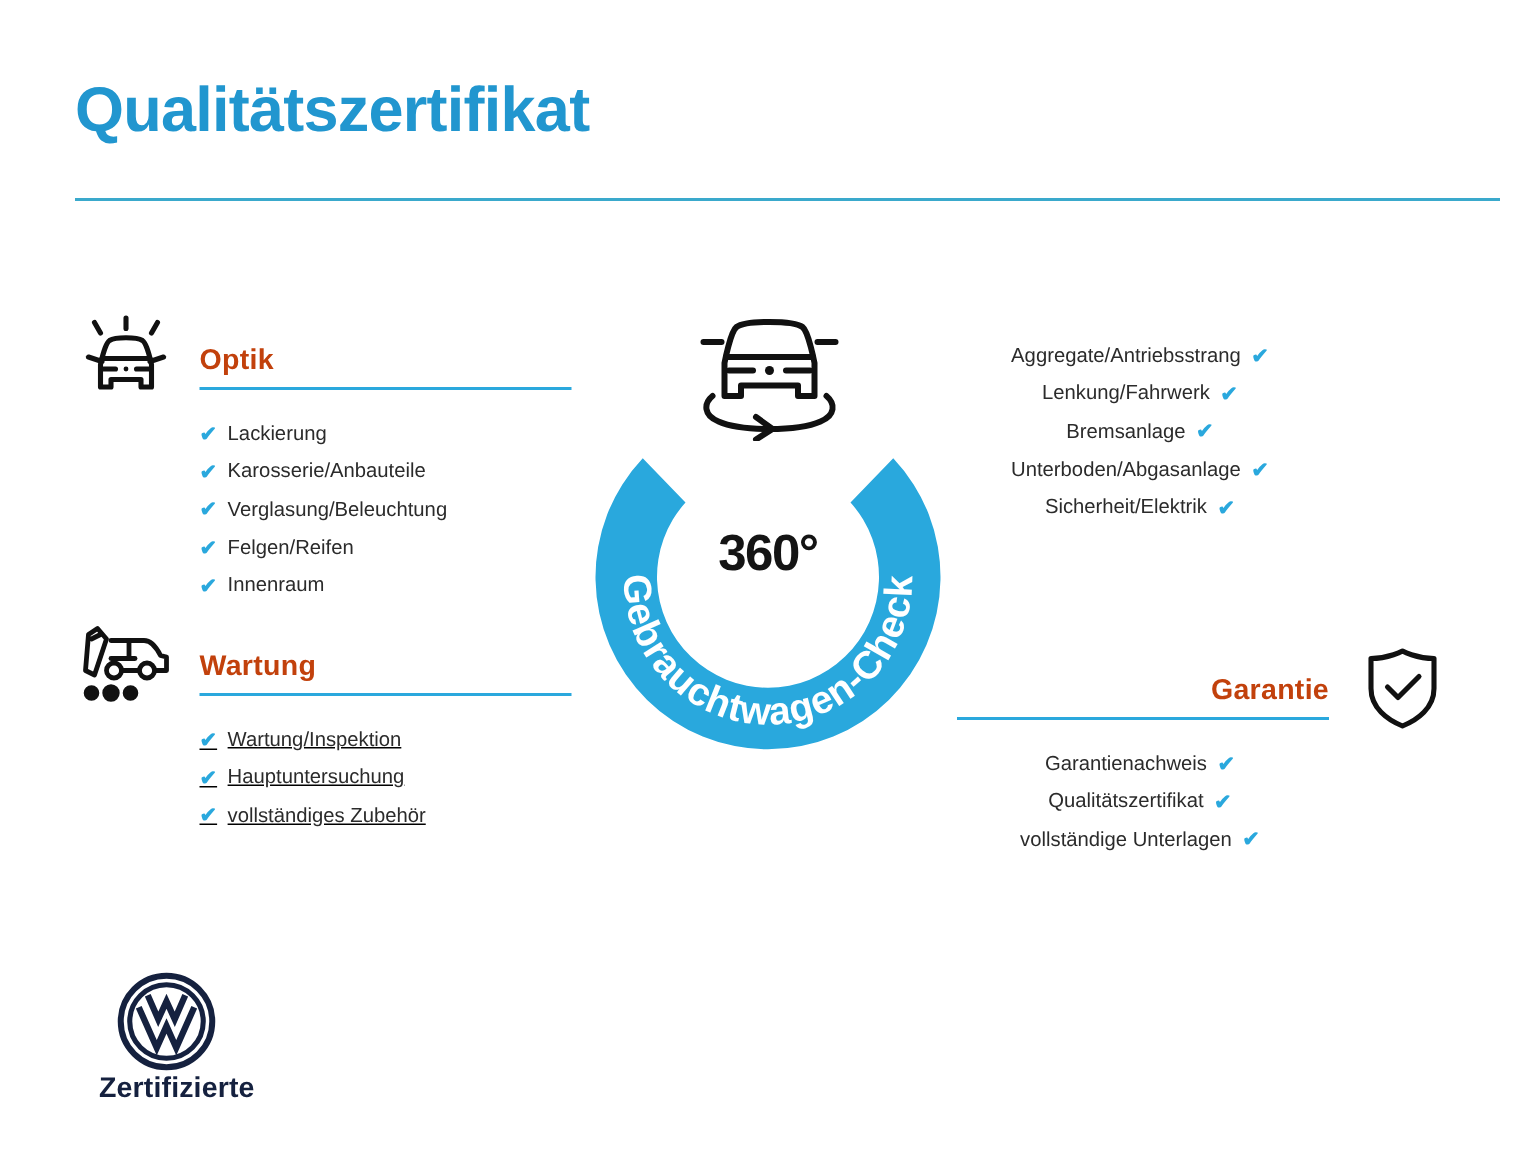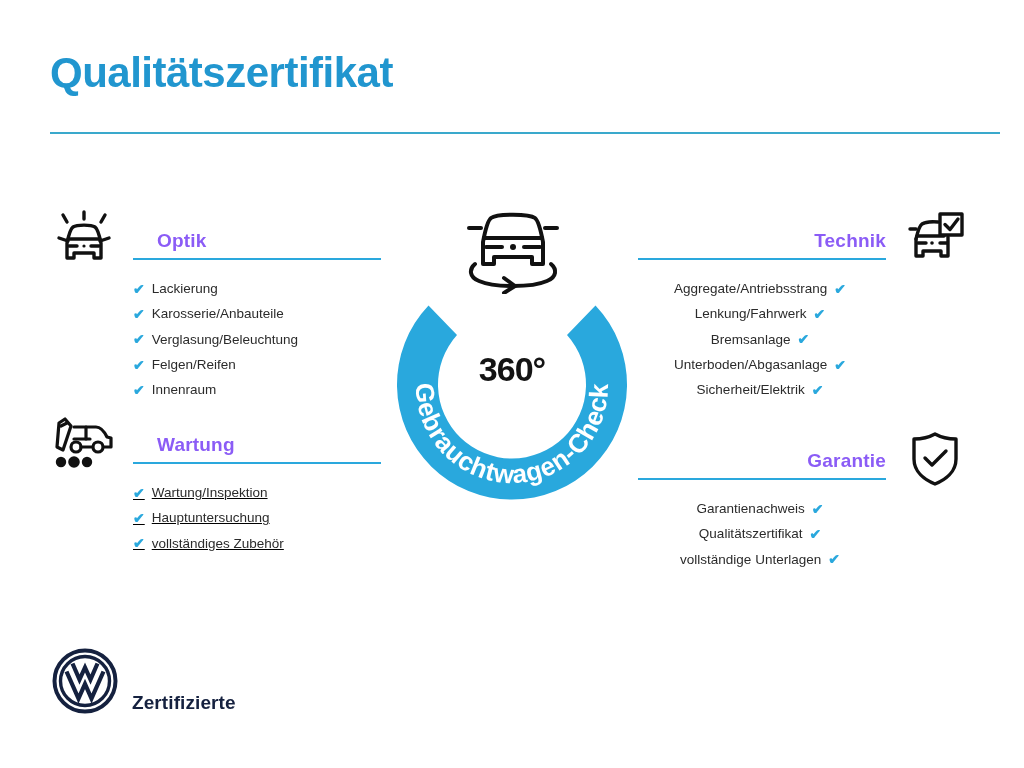--- a/index.html
+++ b/index.html
@@ -65,26 +65,25 @@
     display: flex;
     align-items: center;
     justify-content: center;
   }
   .left .sec-icon  { left: 0; }
   .right .sec-icon { right: 0; }
 
   .sec-title {
     font-size: 19px;
     font-weight: bold;
-    color: #8b5cf6;
+    color: #c2410c;
     letter-spacing: 0.2px;
     position: absolute;
     bottom: 8px;
     font-family: "Liberation Sans", sans-serif;
-    margin-left: 24px;
   }
   .left .sec-title  { left: 88px; }
   .right .sec-title { right: 88px; }
 
   .sec-rule {
     position: absolute;
     height: 2px;
     background: #2aa8dd;
     bottom: 0;
   }
@@ -150,21 +149,22 @@
     width: 108px;
     height: 92px;
   }
 
   
   #vw-logo-block {
     position: absolute;
     left: 52px;
     top: 648px;
     display: flex;
-    align-items: flex-end;
+    align-items: center;
+    flex-direction: column;
   }
   #vw-mark { width: 66px; height: 66px; flex: none; }
   #vw-text {
     margin-left: 14px;
     font-size: 19px;
     font-weight: bold;
     color: #15213f;
     line-height: 1.22;
     letter-spacing: 0.1px;
     font-family: "Liberation Sans", sans-serif;
@@ -257,37 +257,20 @@
       <li>
           <span class="check">✔</span>
           <span>vollständiges Zubehör</span>
         </li>
     </ul>
   </div>
 </div>
 
 <div class="column right" id="col-right-top">
   <div class="section">
-    <div class="sec-head">
-      <div class="sec-icon">
-        <svg width="62" height="56" viewBox="0 0 62 56" fill="none" stroke="#111" stroke-width="3.4" stroke-linecap="round" stroke-linejoin="round">
-          <path d="M12 28 C12 28 15 15 18 13 C21 11 29 10.5 34 11"></path>
-          <path d="M44 26 L44 45 L37 45 L37 40 L19 40 L19 45 L12 45 L12 28"></path>
-          <path d="M13 25 L40 25"></path>
-          <path d="M14 32 L22 32"></path>
-          <path d="M36 32 L43 32"></path>
-          <circle cx="28" cy="32" r="1.8" fill="#111" stroke="none"></circle>
-          <path d="M12 18 L6 18"></path>
-          <rect x="36" y="3" width="22" height="21"></rect>
-          <path d="M41 13.5 L46 18.5 L54 8"></path>
-        </svg>
-      </div>
-      <div class="sec-title">Technik</div>
-      <div class="sec-rule"></div>
-    </div>
     <ul class="sec-list">
       <li>
           <span>Aggregate/Antriebsstrang</span>
           <span class="check">✔</span>
         </li>
       <li>
           <span>Lenkung/Fahrwerk</span>
           <span class="check">✔</span>
         </li>
       <li>

